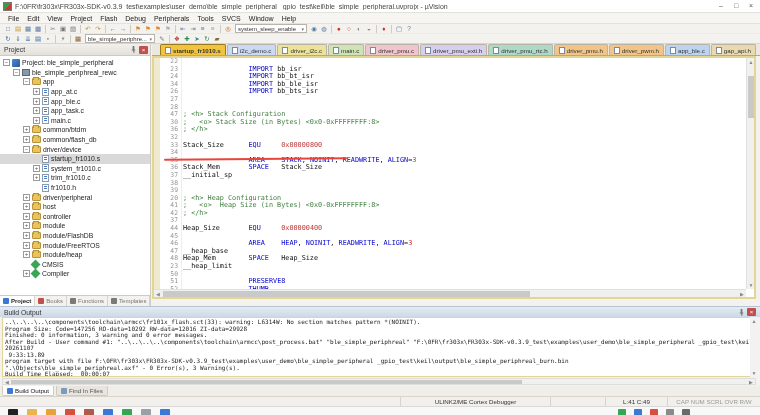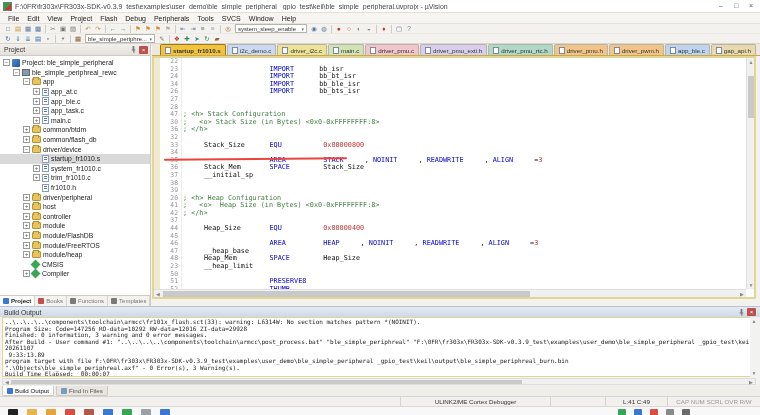--- a/index.html
+++ b/index.html
@@ -60,21 +60,21 @@
   .tabstrip-btns { margin-left:auto; display:flex; gap:2px; padding:0 2px; align-self:center; }
   .ts-btn { font-size:6px; color:#444; width:9px; text-align:center; }
 
   
   .editor { position:absolute; left:152px; top:56px; width:604px; height:243px; background:#fff; border:2px solid #e3d593; }
   .ed-margin { position:absolute; left:0; top:0; bottom:8px; width:6px; background:#efe9cd; }
   .gutter { position:absolute; left:6px; top:0; bottom:8px; width:22px; background:#fff; border-right:1px solid #eee; }
   .code-area { position:absolute; left:29px; top:0; right:8px; bottom:8px; overflow:hidden; }
   .code-line { height:7.6px; font-family:"DejaVu Sans Mono",monospace; font-size:6.8px; line-height:7.6px; white-space:pre; }
   .gut-line { height:7.6px; font-family:"DejaVu Sans Mono",monospace; font-size:6.4px; line-height:7.6px; color:#949494; text-align:right; padding-right:3px; }
-  .tk-p { color:#111;margin-left:21px; } .tk-k { color:#0202cd; } .tk-c { color:#3f7f3f; } .tk-n { color:#c03333; }
+  .tk-p { color:#111; } .tk-k { color:#0202cd; } .tk-c { color:#3f7f3f; } .tk-n { color:#c03333; }
   .red-annotation { position:absolute; left:10px; top:100px; width:183px; height:2px; background:#e8453c; transform:rotate(-0.5deg); border-radius:2px; }
   .vscroll { position:absolute; right:0; top:0; bottom:8px; width:8px; background:#f0f0f0; border-left:1px solid #e0e0e0; }
   .vthumb { position:absolute; left:1px; top:18px; width:6px; height:42px; background:#c9c9c9; }
   .vs-arr { position:absolute; left:0; width:8px; height:8px; font-size:5px; text-align:center; line-height:8px; color:#888; }
   .hscroll { position:absolute; left:0; right:8px; bottom:0; height:8px; background:#f0f0f0; border-top:1px solid #e0e0e0; }
   .hthumb { position:absolute; left:9px; top:1px; width:62%; height:6px; background:#c9c9c9; }
   .hs-arr { position:absolute; top:0; width:8px; height:8px; font-size:5px; text-align:center; line-height:8px; color:#888; }
 
   
   .build-header { position:absolute; left:0; top:306px; width:760px; height:11px; background:linear-gradient(#e4ebf4,#cdd9e6); border-top:1px solid #b8c4d2; display:flex; align-items:center; padding:0 4px; }

